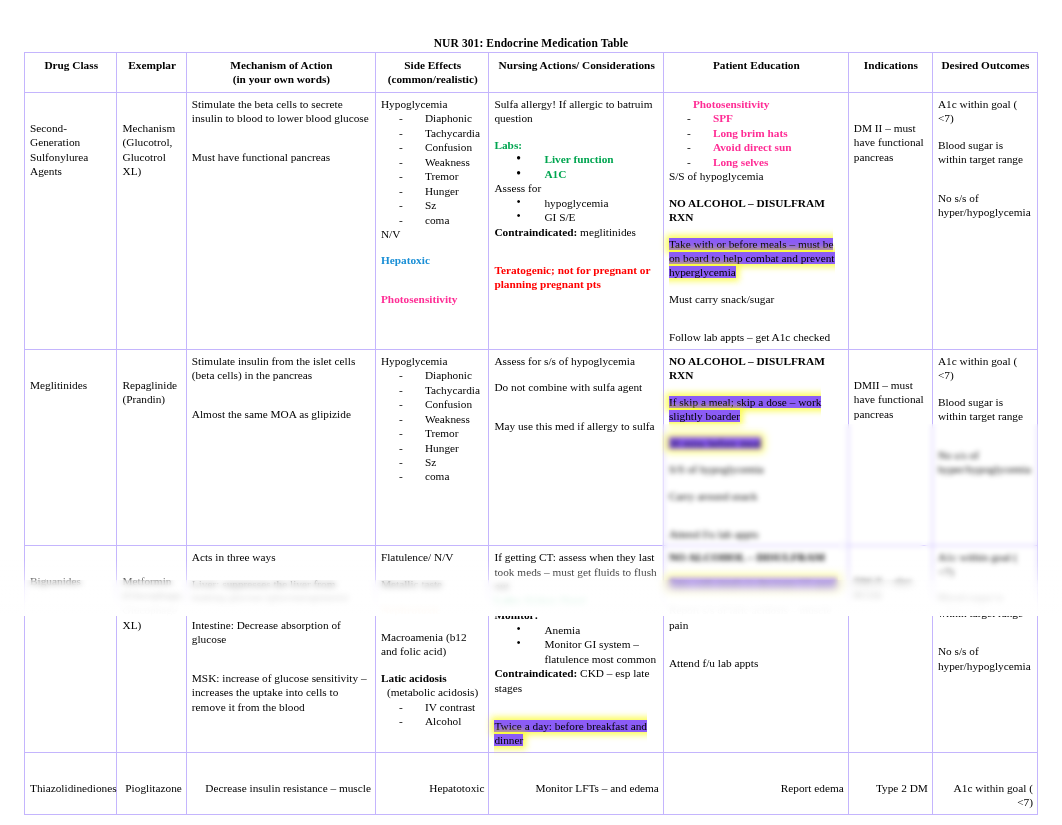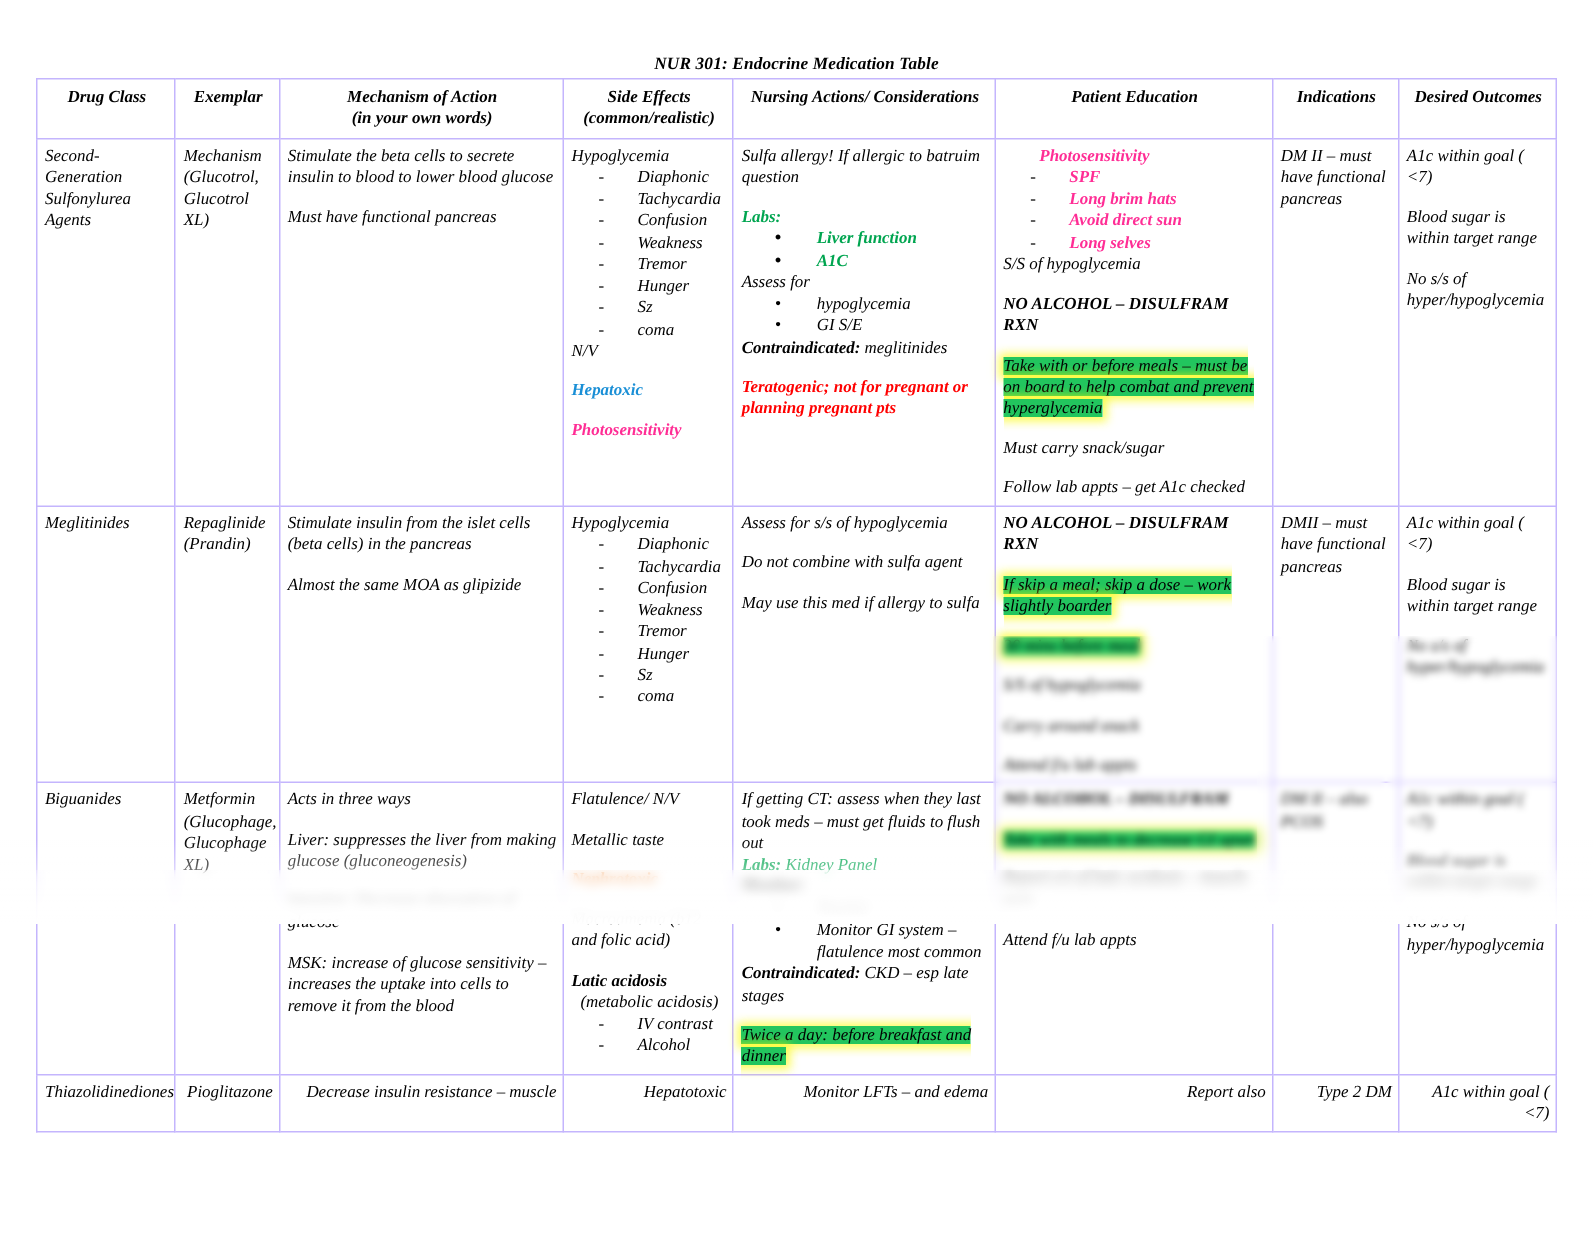--- a/index.html
+++ b/index.html
@@ -12,21 +12,20 @@
     height: 825px;
     font-family: "Liberation Serif", "DejaVu Serif", serif;
     color: #000000;
     overflow: hidden;
   }
   .page {
     position: relative;
     width: 1062px;
     height: 581px;
     background: #ffffff;
-    font-style: italic;
   }
   .doc-title {
     position: absolute;
     left: 0;
     top: 37px;
     width: 1062px;
     text-align: center;
     font-size: 11.5px;
     font-weight: bold;
     letter-spacing: 0.1px;
@@ -56,21 +55,21 @@
   .col-drug    { width: 88px; }
   .col-exem    { width: 66px; }
   .col-moa     { width: 180px; }
   .col-se      { width: 108px; }
   .col-nac     { width: 166px; }
   .col-pe      { width: 176px; }
   .col-ind     { width: 80px; }
   .col-do      { width: 100px; }
 
   .blk { margin: 0 0 12px 0; }
-  .blk.tight { margin-bottom: 0; }
+  .blk.tight { margin-bottom: 0; margin-top: 24px; }
   p { margin: 0; }
 
   ul.dash-list {
     list-style: none;
     margin: 0 0 0 0;
     padding: 0 0 0 18px;
   }
   ul.dash-list > li {
     position: relative;
     padding-left: 26px;
@@ -105,21 +104,21 @@
 
   .c-green  { color: #00a550; font-weight: bold; }
   .c-green-n{ color: #00a550; }
   .c-pink   { color: #ff2d95; font-weight: bold; }
   .c-blue   { color: #1a8fd6; font-weight: bold; }
   .c-red    { color: #ff0000; font-weight: bold; }
   .c-orange { color: #f07c20; font-weight: bold; }
   .bold     { font-weight: bold; }
 
   .hl {
-    background: #22c55e;
+    background: #8b5cf6;
     box-shadow: 0 0 6px 3px rgba(250,250,0,0.65);
   }
 
   
   .fade-mask {
     position: absolute;
     left: 0;
     top: 560px;
     width: 1062px;
     height: 56px;
@@ -368,21 +367,21 @@
         <td>
           <p class="blk tight">Decrease insulin resistance – muscle</p>
         </td>
         <td>
           <p class="blk tight">Hepatotoxic</p>
         </td>
         <td>
           <p class="blk tight">Monitor LFTs – and edema</p>
         </td>
         <td>
-          <p class="blk tight">Report also</p>
+          <p class="blk tight">Report edema</p>
         </td>
         <td>
           <p class="blk tight">Type 2 DM</p>
         </td>
         <td>
           <p class="blk tight">A1c within goal ( &lt;7)</p>
         </td>
       </tr>
 
     </tbody>

